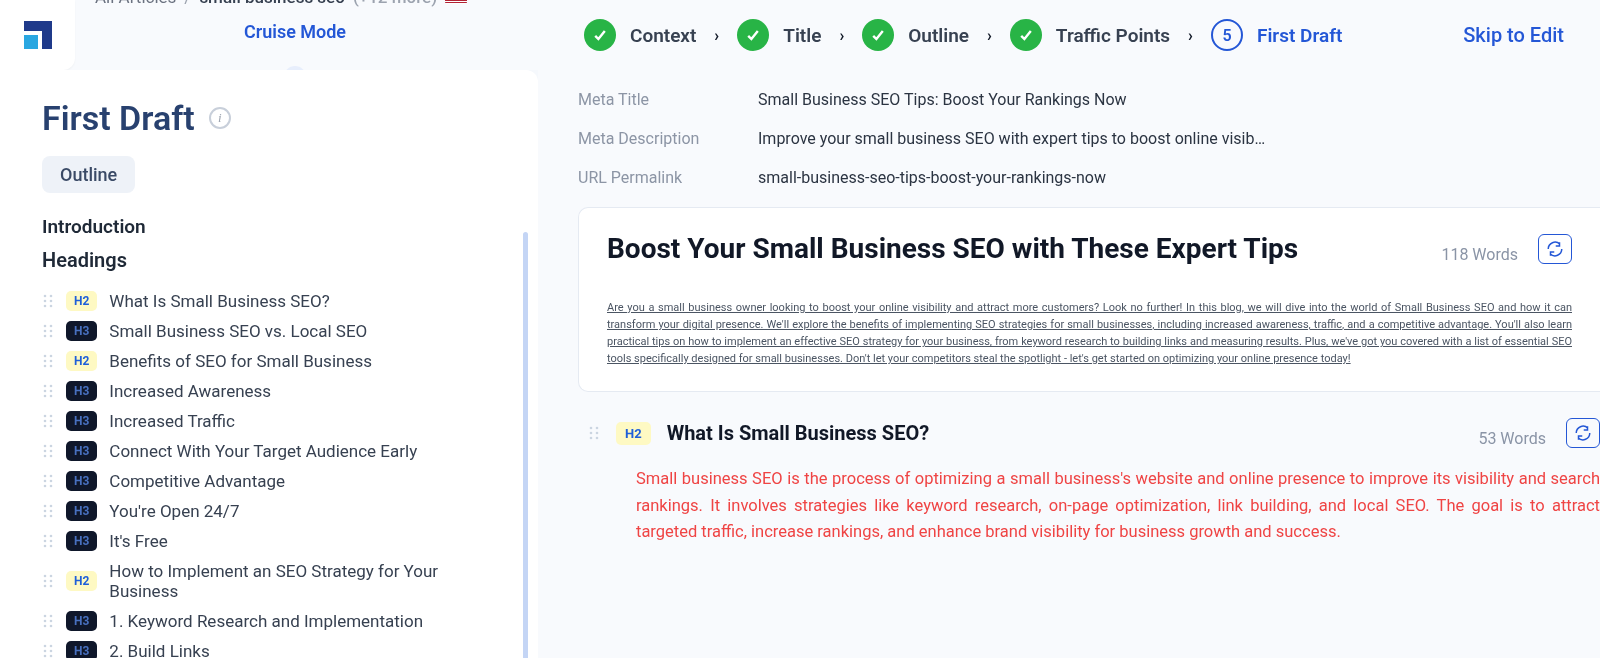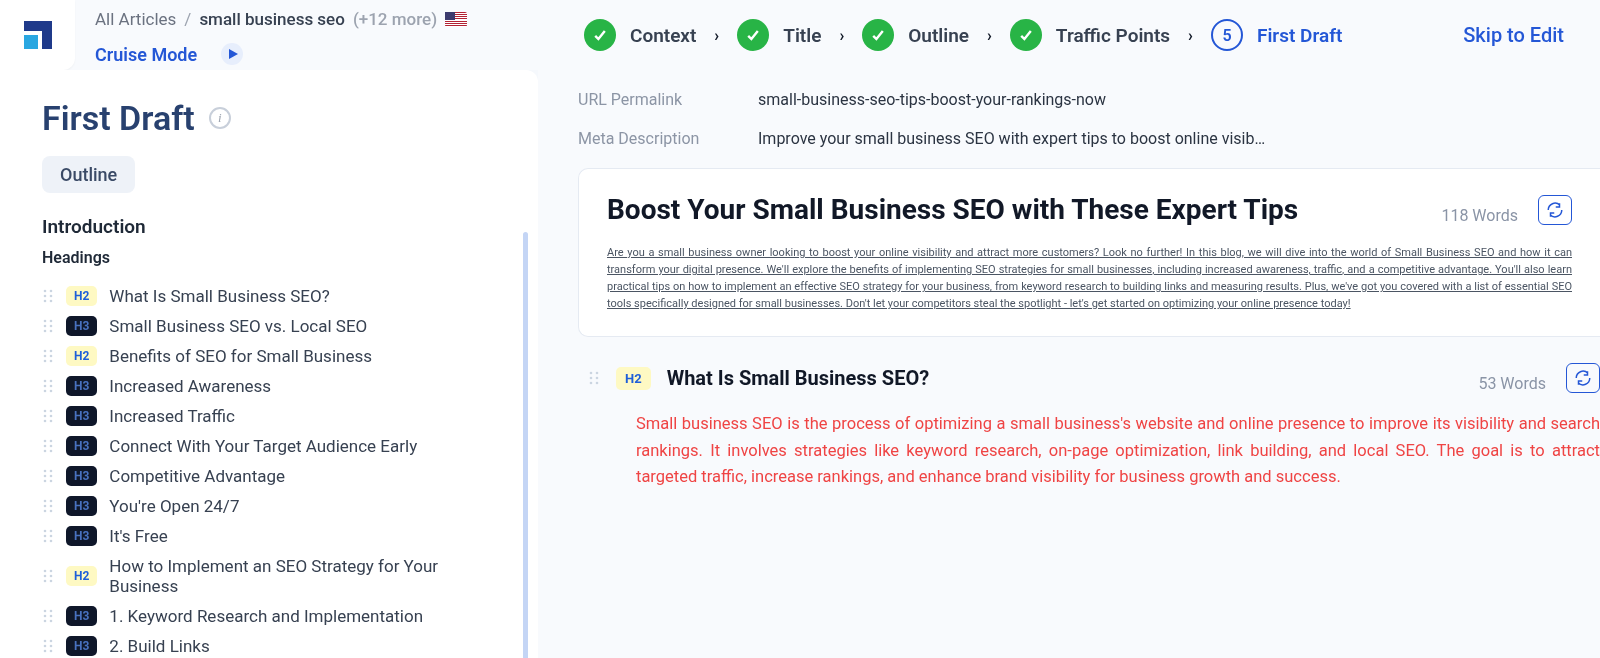--- a/index.html
+++ b/index.html
@@ -23,21 +23,21 @@
   }
   .logo-svg { width: 36px; height: 36px; }
   .breadcrumb-zone { display: flex; flex-direction: column; gap: 14px; padding-top: 4px; min-width: 400px; }
   .bc-line1 { display: flex; align-items: center; gap: 8px; font-size: 17px; color: #6b7280; }
   .bc-all { color: #6b7280; }
   .bc-slash { color: #9ca3af; }
   .bc-topic { color: #374151; font-weight: 500; }
   .bc-more { color: #9ca3af; font-weight: 500; }
   .flag { width: 22px; height: 15px; display:inline-block; background:linear-gradient(180deg,#b22234 0 7%,#fff 7% 14%,#b22234 14% 21%,#fff 21% 28%,#b22234 28% 35%,#fff 35% 42%,#b22234 42% 50%,#fff 50% 57%,#b22234 57% 64%,#fff 64% 71%,#b22234 71% 78%,#fff 78% 85%,#b22234 85% 92%,#fff 92% 100%); position:relative; border-radius:2px; }
   .flag::before { content:""; position:absolute; left:0; top:0; width:10px; height:8px; background:#3c3b6e; }
-  .bc-line2 { display: flex; align-items: center; gap: 24px; }
+  .bc-line2 { display: flex; align-items: center; gap: 24px; flex-direction: column; }
   .cruise { color:#2457d6; font-weight:600; font-size:18px; }
   .play-circle { width:22px; height:22px; border-radius:50%; background:#e7eefc; display:flex; align-items:center; justify-content:center; }
   .play-circle svg { width:10px; height:10px; fill:#2457d6; margin-left:1px; }
 
   .stepper { flex:1; display:flex; align-items:center; gap:18px; justify-content:center;text-align:center; }
   .step { display:flex; align-items:center; gap:14px; }
   .check-circle { width:32px; height:32px; border-radius:50%; background:#28b446; display:flex; align-items:center; justify-content:center; }
   .check-circle svg { width:16px; height:16px; stroke:#fff; fill:none; stroke-width:3; }
   .step-label { font-size:19px; font-weight:600; color:#374151; }
   .chev { color:#111827; font-size:16px; font-weight:700; }
@@ -49,40 +49,40 @@
   .sidebar {
     width: 538px; background:#fff; border-radius:0 12px 0 0; padding:28px 28px 0 42px;
     position:relative; overflow:hidden;
   }
   .sb-scroll { position:absolute; right:10px; top:162px; width:5px; height:470px; background:#c4d5f5; border-radius:3px; }
   .page-title-row { display:flex; align-items:center; gap:14px; margin-bottom:18px; }
   .page-title { font-size:34px; font-weight:600; color:#28416f; }
   .info-icon { width:22px; height:22px; border:2px solid #c8cfda; border-radius:50%; display:flex; align-items:center; justify-content:center; color:#9ca3af; font-size:13px; font-style:italic; font-family:Georgia, serif; }
   .pill { display:inline-block; background:#eef2f8; color:#3a4a66; font-size:18px; font-weight:500; padding:8px 18px; border-radius:8px; margin-bottom:22px; }
   .intro-h { font-size:19px; font-weight:600; color:#1f2937; margin-bottom:10px; }
-  .headings-h { font-size:16px; font-weight:600; color:#1f2937; margin-bottom:14px; }
+  .headings-h { font-size:20px; font-weight:600; color:#1f2937; margin-bottom:14px; }
   .tree { list-style:none; }
   .tree li { display:flex; align-items:center; gap:12px; padding:5px 0; font-size:17px; color:#374151; }
   .grip { width:12px; height:16px; display:inline-block; color:#cbd5e1; line-height:4px; }
   .grip svg { width:12px; height:16px; }
   .htag { font-size:12px; font-weight:700; padding:3px 8px; border-radius:5px; }
   .h2 { background:#fef9c3; color:#1e5fd9; }
   .h3 { background:#0f172a; color:#4871c0; }
   .indent1 { padding-left:36px; }
   .indent2 { padding-left:70px; }
 
   .main { flex:1; padding:20px 0 0 40px; background:#f8fafd; overflow:hidden; }
   .meta-row { display:flex; align-items:center; margin-bottom:20px; font-size:16px; }
   .meta-label { width:180px; color:#8c95a5; }
   .meta-value { color:#2b3442; }
   .card {
     background:#fff; border:1px solid #e5eaf2; border-radius:10px 0 0 10px;
     padding:24px 28px 24px 28px; margin-top:6px; box-shadow:0 0 0 0; border-right:none;
   }
-  .card-head { display:flex; align-items:center; justify-content:space-between; margin-bottom:18px; gap:20px; }
+  .card-head { display:flex; align-items:center; justify-content:space-between; margin-bottom:34px; gap:20px; }
   .card-title { font-size:28px; font-weight:700; color:#111827; }
   .card-meta { display:flex; align-items:flex-end; gap:20px; }
   .word-count { color:#8a94a6; font-size:16px; }
   .refresh-btn { width:34px; height:30px; border:1.5px solid #2457d6; border-radius:6px; display:flex; align-items:center; justify-content:center; }
   .refresh-btn svg { width:18px; height:18px; stroke:#2457d6; fill:none; stroke-width:2; }
   .card-body { color:#4b5563; font-size:11px; line-height:1.55; text-align:justify;text-decoration:underline; }
   .section-block { margin-top:26px; padding-left:10px; }
   .section-head { display:flex; align-items:center; justify-content:space-between; margin-bottom:18px; }
   .section-left { display:flex; align-items:center; gap:16px; }
   .section-left .htag { font-size:13px; padding:4px 9px; }
@@ -318,26 +318,30 @@
                 <circle cx="9" cy="13" r="1.3" fill="#cbd5e1"></circle>
               </svg></span>
             <span class="htag h3">H3</span>
             <span>2. Build Links</span>
           </li>
         </ul>
     </div>
 
     <div class="main">
       <div class="meta-row">
-        <div class="meta-label">URL Permalink</div>
-        <div class="meta-value">small-business-seo-tips-boost-your-rankings-now</div>
+        <div class="meta-label">Meta Title</div>
+        <div class="meta-value">Small Business SEO Tips: Boost Your Rankings Now</div>
       </div>
       <div class="meta-row">
         <div class="meta-label">Meta Description</div>
         <div class="meta-value">Improve your small business SEO with expert tips to boost online visib…</div>
+      </div>
+      <div class="meta-row">
+        <div class="meta-label">URL Permalink</div>
+        <div class="meta-value">small-business-seo-tips-boost-your-rankings-now</div>
       </div>
 
       <div class="card">
         <div class="card-head">
           <div class="card-title">Boost Your Small Business SEO with These Expert Tips</div>
           <div class="card-meta">
             <span class="word-count">118 Words</span>
             <span class="refresh-btn">
               <svg viewBox="0 0 24 24">
                   <path d="M3 12a9 9 0 0 1 15.5-6.3M21 12a9 9 0 0 1-15.5 6.3M18 3v5h-5M6 21v-5h5"></path>

